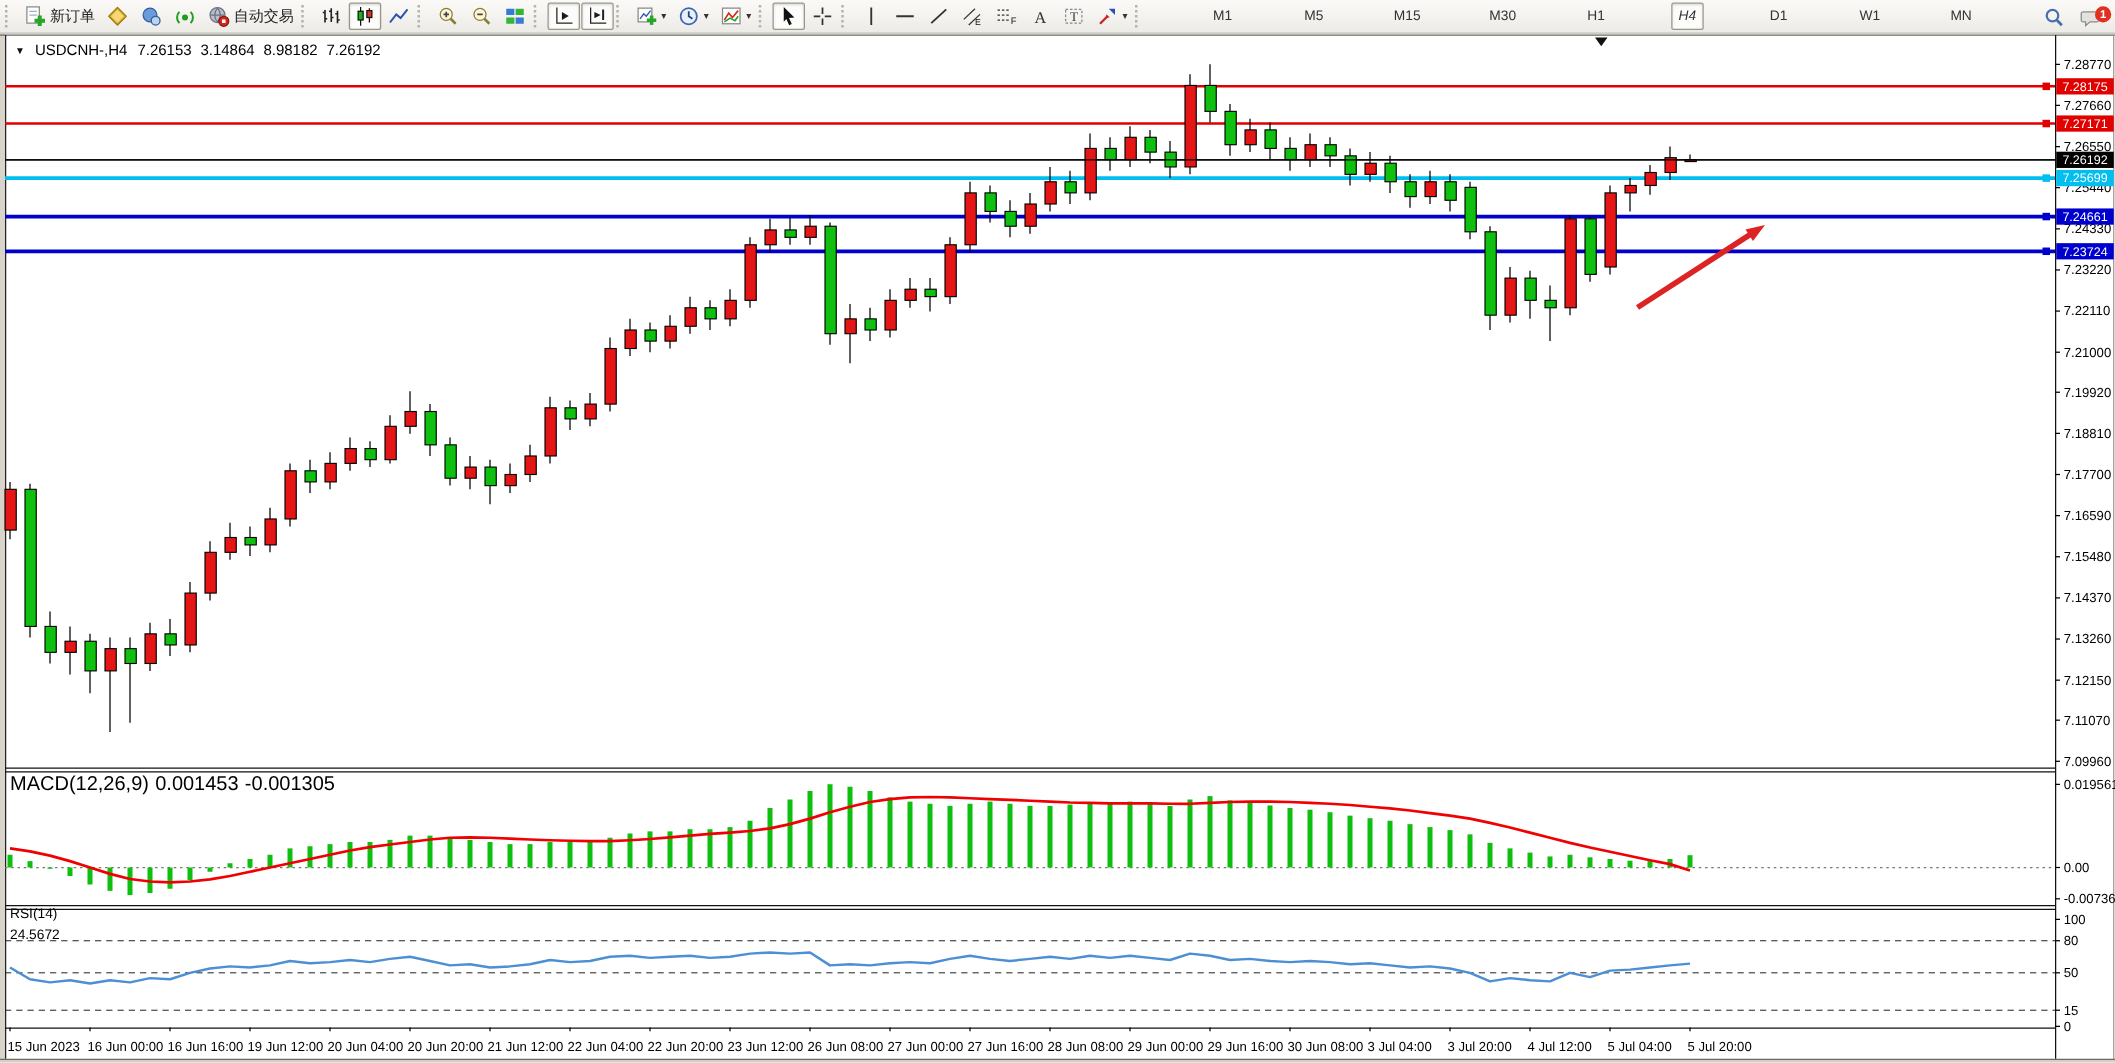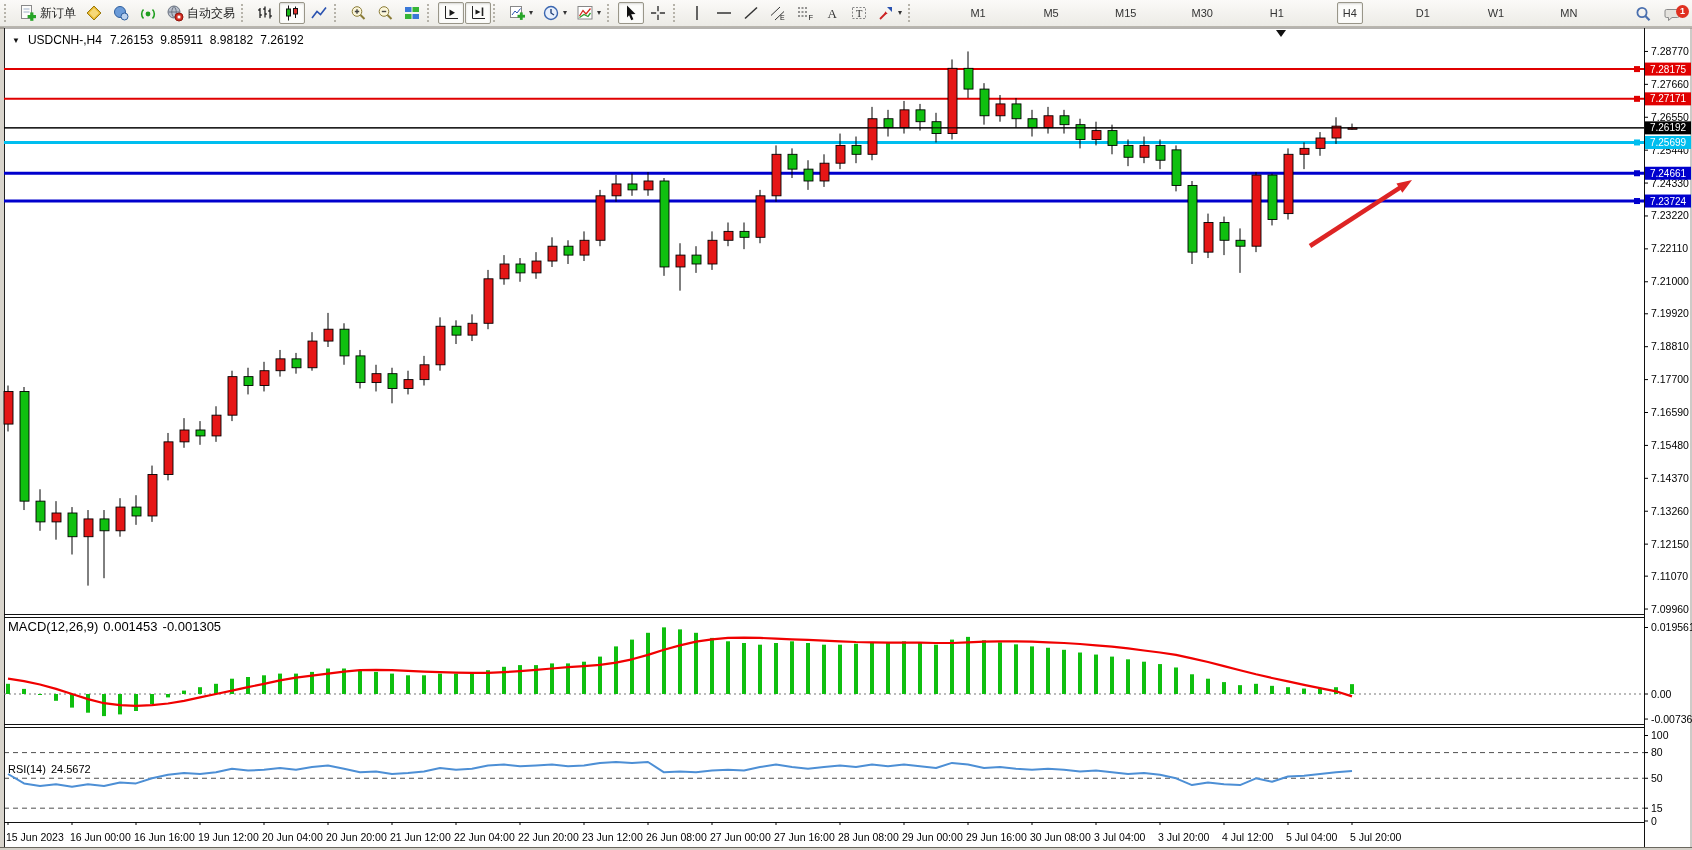--- a/index.html
+++ b/index.html
@@ -7,38 +7,38 @@
        font-family:"Liberation Sans",sans-serif;}
   
   #toolbar{position:absolute;left:0;top:0;width:1692px;height:27px;
     background:linear-gradient(#fbfaf8,#ecebe6);border-bottom:1px solid #b9b6ae;
     display:flex;align-items:center;padding-left:2px;box-sizing:border-box;}
   .grip{width:7px;height:18px;margin:0 2px;border-left:2px dotted #b6b3aa;}
   .group{display:flex;align-items:center;gap:1px;}
   .tb{height:22px;min-width:24px;border:1px solid transparent;background:transparent;
       display:flex;align-items:center;gap:3px;padding:0 3px;cursor:default;
       font:12px "Liberation Sans",sans-serif;color:#222;border-radius:2px;}
-  .tb.active{border:1px solid #999689;background:#fcfcfa;box-shadow:inset 0 1px 2px rgba(0,0,0,.15);}
+  .tb.active{border:1px solid #999689;background:#fcfcfa;box-shadow:inset 0 1px 2px rgba(0,0,0,.15);font-style:italic;}
   .tb .lbl{white-space:nowrap;}
   .tb .caret{font-size:8px;color:#333;line-height:1;}
   .tb svg{width:18px;height:18px;display:block;}
   .tf{font:11px "Liberation Sans",sans-serif;color:#333;min-width:26px;justify-content:center;margin-left:46px;}
   #tb-right{position:absolute;right:6px;top:0;height:27px;display:flex;align-items:center;gap:4px;}
   .badge{position:absolute;top:1px;right:-4px;width:13px;height:13px;border-radius:50%;
     background:#e03020;color:#fff;font:bold 9px "Liberation Sans",sans-serif;
     display:flex;align-items:center;justify-content:center;}
   
   #chart-area{position:absolute;left:0;top:27px;width:1692px;height:823px;}
   #cv{position:absolute;left:0;top:0;}
   .ovl{position:absolute;color:#000;white-space:nowrap;}
   #chart-title{left:12px;top:6px;font-size:12px;display:flex;gap:8px;align-items:center;}
   #chart-title .nums{display:flex;gap:7px;align-items:flex-end;}
   #chart-title .dn{font-size:8px;color:#111;}
-  #macd-label{left:8px;top:592px;font-size:13px;display:flex;gap:5px;}
-  #rsi-label{left:8px;top:736px;font-size:11px;display:flex;gap:5px;}
+  #macd-label{left:8px;top:592px;font-size:16px;display:flex;gap:5px;}
+  #rsi-label{left:8px;top:698px;font-size:11px;display:flex;gap:5px;flex-direction:column;}
 </style>
 </head>
 <body>
 
 <div id="app">
   <div id="toolbar">
       <span class="grip"></span>
       <span class="group">
         <button class="tb">
           <span>
@@ -711,21 +711,21 @@
         <line x1="1288" y1="822" x2="1288" y2="825" stroke="#000"></line>
         <text x="1286" y="841" fill="#000" font-family="&quot;Liberation Sans&quot;,sans-serif" font-size="10.5">5 Jul 04:00</text>
         <line x1="1352" y1="822" x2="1352" y2="825" stroke="#000"></line>
         <text x="1350" y="841" fill="#000" font-family="&quot;Liberation Sans&quot;,sans-serif" font-size="10.5">5 Jul 20:00</text>
       </svg>
     <div class="ovl" id="chart-title">
       <span class="dn">▼</span>
       <span>USDCNH-,H4</span>
       <span class="nums">
         <span>7.26153</span>
-        <span>9.85911</span>
+        <span>3.14864</span>
         <span>8.98182</span>
         <span>7.26192</span>
       </span>
     </div>
     <div class="ovl" id="macd-label">
       <span>MACD(12,26,9)</span>
       <span>0.001453</span>
       <span>-0.001305</span>
     </div>
     <div class="ovl" id="rsi-label">

